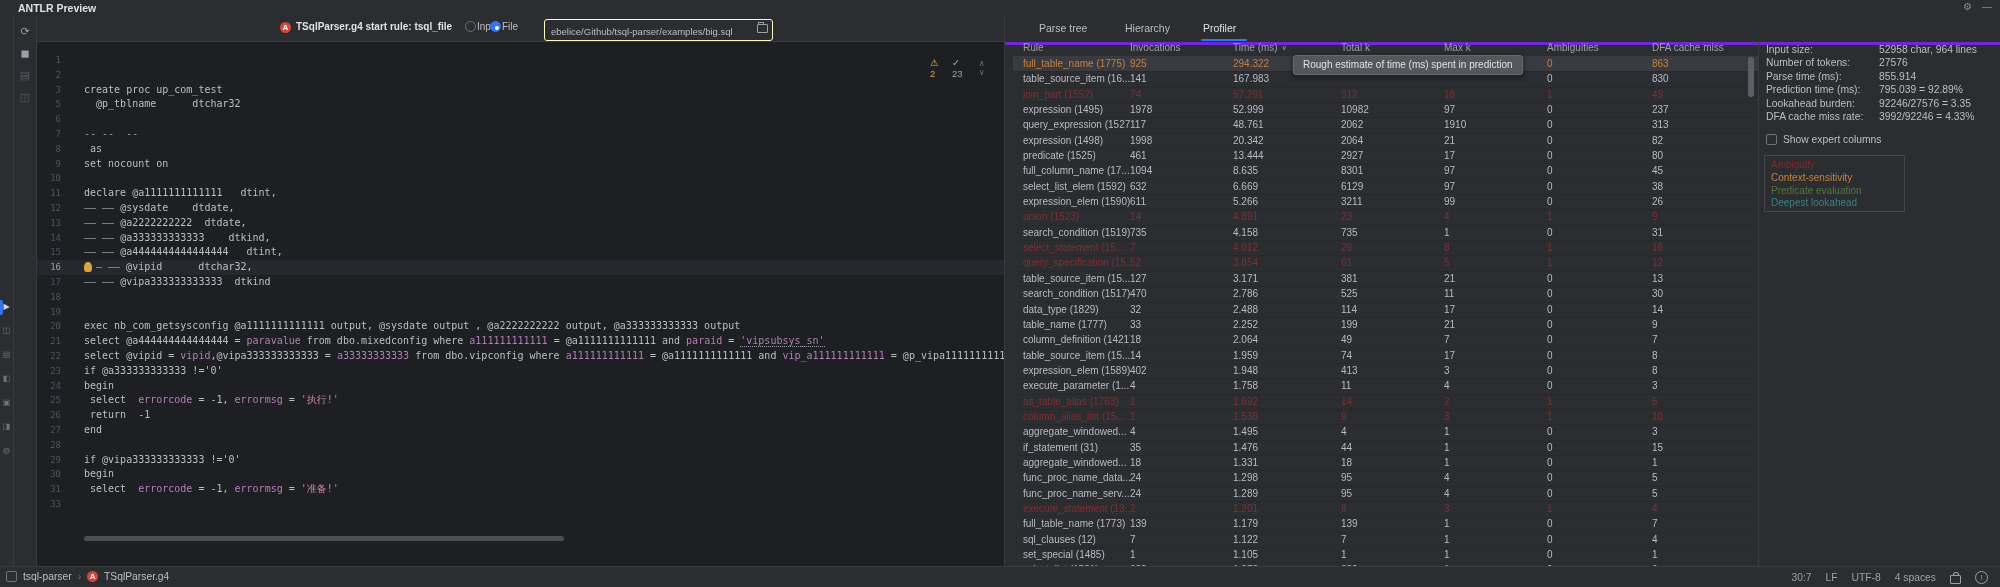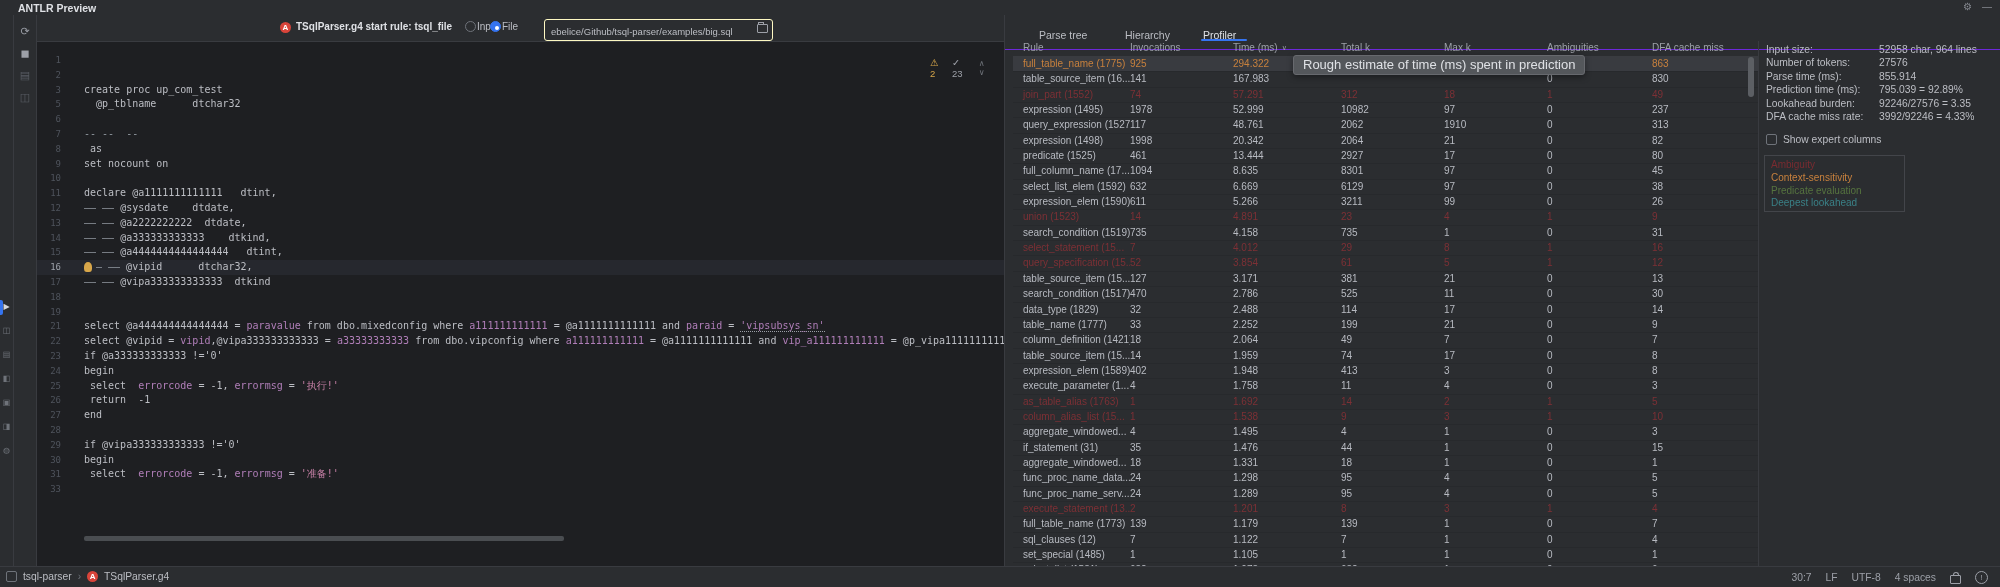--- a/index.html
+++ b/index.html
@@ -40,37 +40,37 @@
   .code-line.cur .ln{color:#9da2ab;}
   .tk-d{color:#bcbec4;} .tk-m{color:#949aa3;}
   .tk-v{color:#b07eb8;} .tk-s{color:#c57fa5;}
   .tk-u{color:#b07eb8;border-bottom:1px dotted #9a9ea6;}
   .bulb{display:inline-block;width:8px;height:10px;margin-right:4px;background:#d8a74a;border-radius:50% 50% 35% 35%;vertical-align:middle;}
   #warnw{position:absolute;left:893px;top:15px;display:flex;gap:6px;align-items:center;font-size:9.5px;color:#9da0a8;}
   #warnw .wt{color:#d5a54a;} #warnw .ok{color:#9da0a8;} #warnw .chev{color:#6f737a;font-size:8px;letter-spacing:4px;}
   #hscroll{position:absolute;left:47px;top:494px;width:480px;height:5px;background:#4a4d51;border-radius:2px;}
   
   #rpanel{position:absolute;left:1004px;top:15px;width:996px;height:551px;background:#2b2d30;border-left:1px solid #393b40;}
-  #tabs{position:absolute;left:0;top:8px;width:100%;height:26px;border-bottom:1px solid #6d28d9;text-align:right;}
+  #tabs{position:absolute;left:0;top:1px;width:100%;height:26px;border-bottom:3px solid #6d28d9;text-align:right;}
   .tab{position:absolute;top:6px;font-size:10.5px;color:#bcbec4;}
   #tab-underline{position:absolute;left:196px;top:24px;width:46px;height:2px;background:#3574f0;border-radius:1px;}
   #ptable{position:absolute;left:8px;top:27px;width:745px;height:524px;overflow:hidden;}
   .pgrid{display:grid;grid-template-columns:117px 103px 108px 103px 103px 105px 106px;}
   #profiler-header{height:14px;font-size:10px;color:#9da0a8;border-bottom:1px solid #393b40;}
   #profiler-header .hcell{white-space:nowrap;overflow:hidden;}
   #profiler-header .hcell:first-child{padding-left:10px;}
   .sortch{font-size:7px;color:#9da0a8;margin-left:4px;vertical-align:1px;}
   .prow{height:14.35px;line-height:14.3px;font-size:10px;border-bottom:1px solid #27292c;}
   .prow .pcell{white-space:nowrap;overflow:hidden;}
   .prow .pcell:first-child{padding-left:10px;}
   .c-n{color:#b8bbc2;} .c-o{color:#c8813d;} .c-r{color:#7d3035;}
   .prow.sel{background:#393b40;}
   #tscroll{position:absolute;left:743px;top:42px;width:6px;height:40px;background:#5c5f64;border-radius:3px;}
   #tooltip{position:absolute;left:288px;top:40px;height:18px;line-height:18px;padding:0 9px;background:#54575b;
-           border:1px solid #67696e;border-radius:3px;color:#dfe1e5;font-size:13px;white-space:nowrap;z-index:6;
+           border:1px solid #67696e;border-radius:3px;color:#dfe1e5;font-size:10px;white-space:nowrap;z-index:6;
            box-shadow:0 2px 6px rgba(0,0,0,.4);}
   #vdiv{position:absolute;left:753px;top:26px;bottom:0;width:0;border-left:1px solid #393b40;}
   #stats{position:absolute;left:761px;top:28px;width:230px;font-size:10.3px;color:#bcbec4;}
   .stat-row{line-height:13.4px;height:13.4px;white-space:nowrap;}
   .stat-label{display:inline-block;width:113px;}
   #expertbox{position:absolute;left:761px;top:119px;display:flex;align-items:center;gap:6px;font-size:10.3px;}
   #expertbox .cb{width:11px;height:11px;border:1px solid #6f737a;border-radius:2px;background:#2b2d30;box-sizing:border-box;}
   #legend{position:absolute;left:759px;top:140px;width:141px;height:57px;border:1px solid #43454a;padding:3px 6px;box-sizing:border-box;}
   .legend-item{font-size:10px;line-height:12.8px;white-space:nowrap;}
   
@@ -145,20 +145,21 @@
           <div class="code-line"><span class="ln">10</span><span></span></div>
           <div class="code-line"><span class="ln">11</span><span><span class="tk-d">declare @a1111111111111   dtint,</span></span></div>
           <div class="code-line"><span class="ln">12</span><span><span class="tk-m">—— —— </span><span class="tk-d">@sysdate    dtdate,</span></span></div>
           <div class="code-line"><span class="ln">13</span><span><span class="tk-m">—— —— </span><span class="tk-d">@a2222222222  dtdate,</span></span></div>
           <div class="code-line"><span class="ln">14</span><span><span class="tk-m">—— —— </span><span class="tk-d">@a333333333333    dtkind,</span></span></div>
           <div class="code-line"><span class="ln">15</span><span><span class="tk-m">—— —— </span><span class="tk-d">@a4444444444444444   dtint,</span></span></div>
           <div class="code-line cur"><span class="ln">16</span><span><span class="bulb"></span><span class="tk-m">— —— </span><span class="tk-d">@vipid      dtchar32,</span></span></div>
           <div class="code-line"><span class="ln">17</span><span><span class="tk-m">—— —— </span><span class="tk-d">@vipa333333333333  dtkind</span></span></div>
           <div class="code-line"><span class="ln">18</span><span></span></div>
           <div class="code-line"><span class="ln">19</span><span></span></div>
+          <div class="code-line"><span class="ln">20</span><span><span class="tk-d">exec nb_com_getsysconfig @a1111111111111 output, @sysdate output , @a2222222222 output, @a333333333333 output</span></span></div>
           <div class="code-line"><span class="ln">21</span><span><span class="tk-d">select @a444444444444444 = </span><span class="tk-v">paravalue</span><span class="tk-d"> from dbo.mixedconfig where </span><span class="tk-v">a111111111111</span><span class="tk-d"> = @a1111111111111 and </span><span class="tk-v">paraid</span><span class="tk-d"> = </span><span class="tk-u">'vipsubsys_sn'</span></span></div>
           <div class="code-line"><span class="ln">22</span><span><span class="tk-d">select @vipid = </span><span class="tk-v">vipid</span><span class="tk-d">,@vipa333333333333 = </span><span class="tk-v">a33333333333</span><span class="tk-d"> from dbo.vipconfig where </span><span class="tk-v">a111111111111</span><span class="tk-d"> = @a1111111111111 and </span><span class="tk-v">vip_a111111111111</span><span class="tk-d"> = @p_vipa1111111111111</span></span></div>
           <div class="code-line"><span class="ln">23</span><span><span class="tk-d">if @a333333333333 !='0'</span></span></div>
           <div class="code-line"><span class="ln">24</span><span><span class="tk-d">begin</span></span></div>
           <div class="code-line"><span class="ln">25</span><span><span class="tk-d"> select  </span><span class="tk-v">errorcode</span><span class="tk-d"> = -1, </span><span class="tk-v">errormsg</span><span class="tk-d"> = </span><span class="tk-s">'执行!'</span></span></div>
           <div class="code-line"><span class="ln">26</span><span><span class="tk-d"> return  -1</span></span></div>
           <div class="code-line"><span class="ln">27</span><span><span class="tk-d">end</span></span></div>
           <div class="code-line"><span class="ln">28</span><span></span></div>
           <div class="code-line"><span class="ln">29</span><span><span class="tk-d">if @vipa333333333333 !='0'</span></span></div>
           <div class="code-line"><span class="ln">30</span><span><span class="tk-d">begin</span></span></div>

